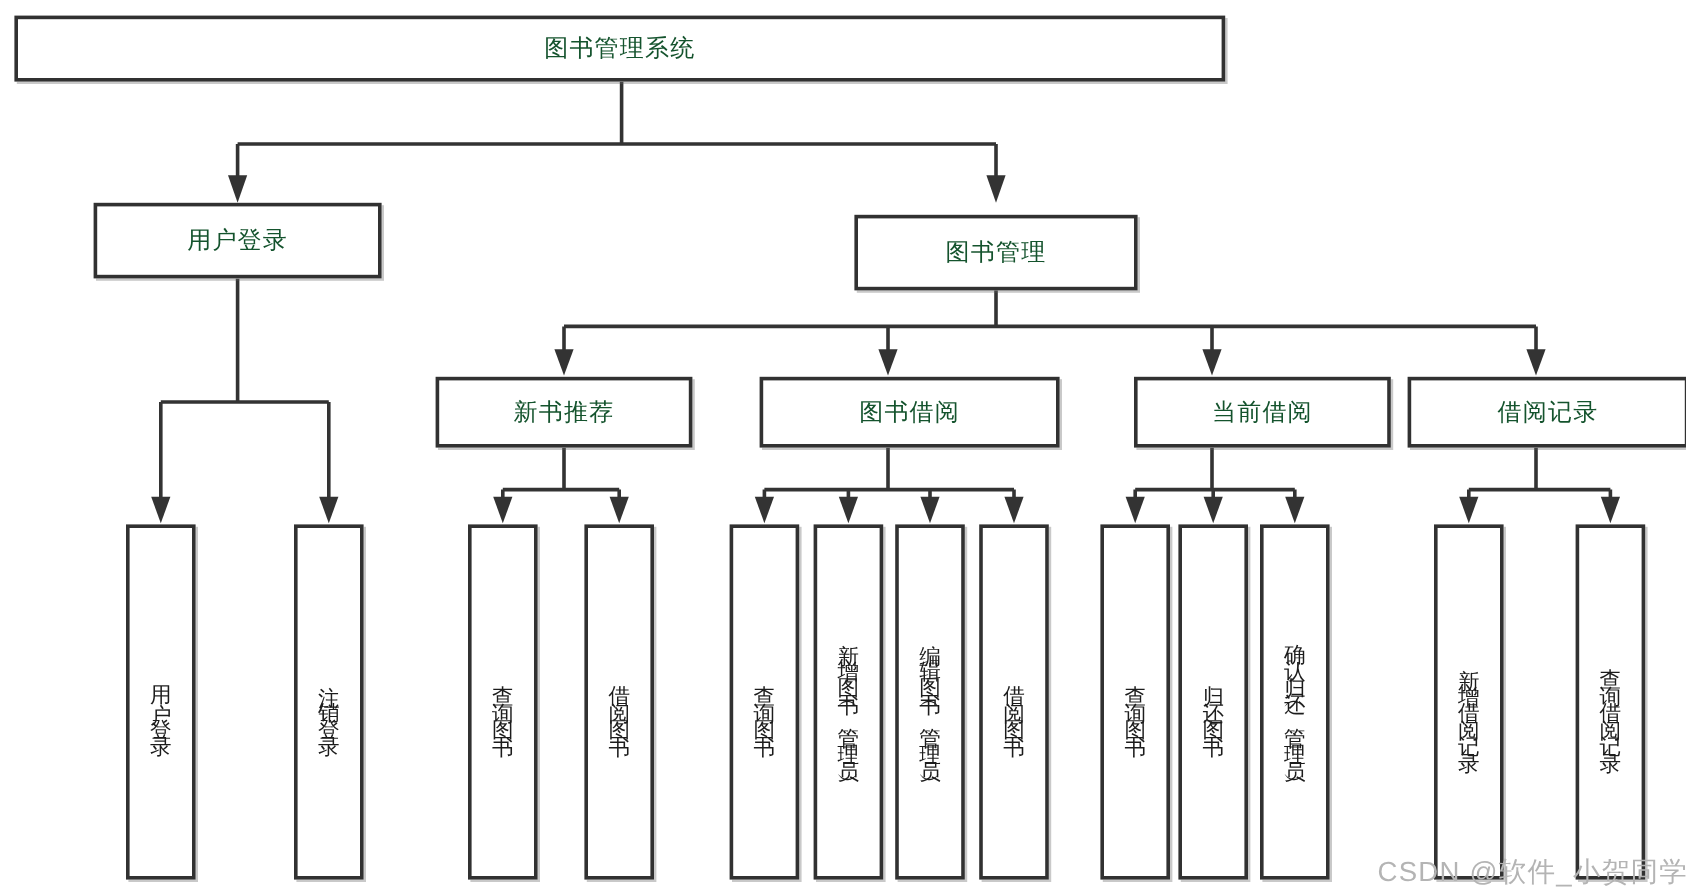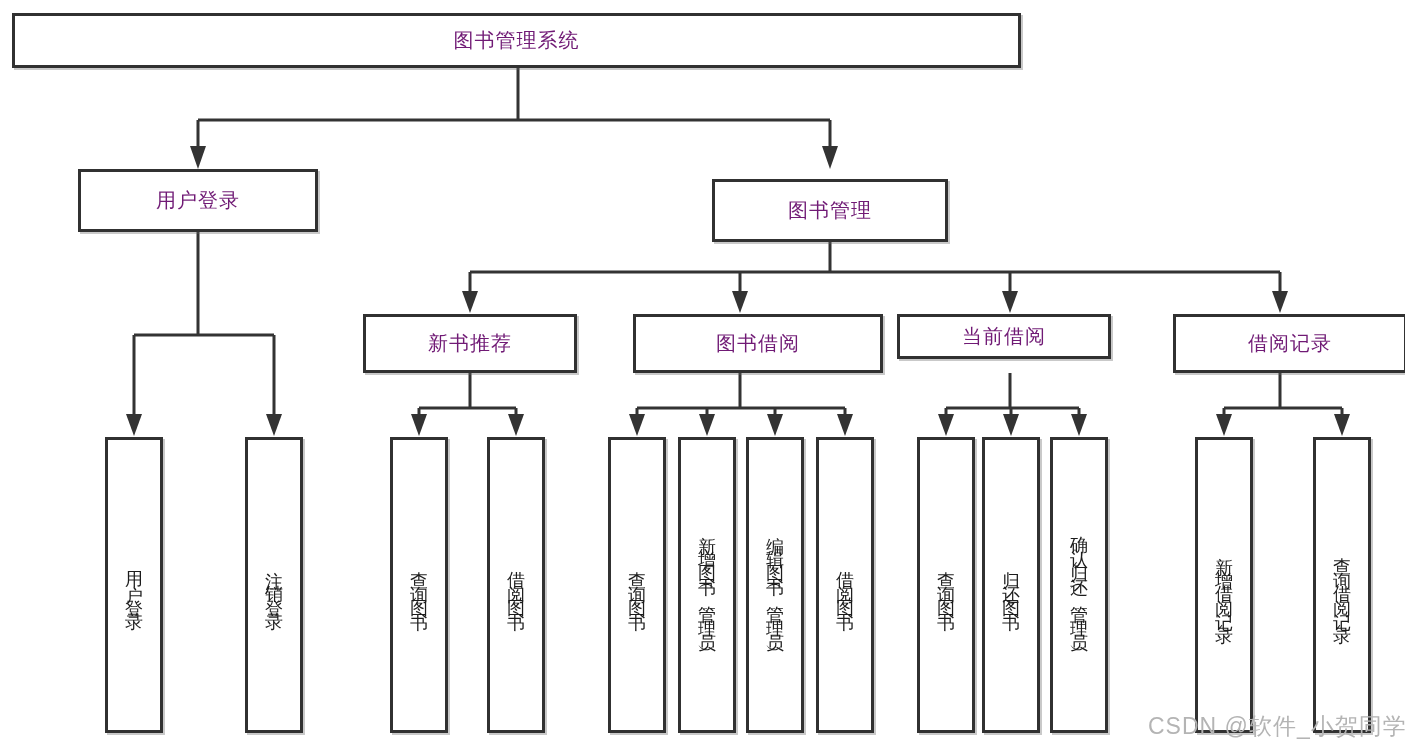--- a/index.html
+++ b/index.html
@@ -16,21 +16,21 @@
   .wires polygon { fill:#333333; }
   .node {
     position:absolute;
     box-sizing:border-box;
     border:3px solid #313131;
     background:#ffffff;
     display:flex;
     align-items:center;
     justify-content:center;
     font-size:20px;
-    color:#701a75;
+    color:#14532d;
     letter-spacing:1px;
     box-shadow:2px 2px 0 rgba(100,100,100,0.35);
     white-space:nowrap;
   }
   .vnode {
     position:absolute;
     box-sizing:border-box;
     border:3px solid #313131;
     background:#ffffff;
     width:58px;
@@ -109,21 +109,21 @@
     </g>
   </svg>
 
   <div class="node" style="left:12px; top:13px; width:1009px; height:55px;">图书管理系统</div>
 
   <div class="node" style="left:78px; top:169px; width:240px; height:63px;">用户登录</div>
   <div class="node" style="left:712px; top:169px; width:236px; height:63px;margin-top:10px;">图书管理</div>
 
   <div class="node" style="left:363px; top:314px; width:214px; height:59px;">新书推荐</div>
   <div class="node" style="left:633px; top:314px; width:250px; height:59px;">图书借阅</div>
-  <div class="node" style="left:897px; top:314px; width:214px; height:45px;">当前借阅</div>
+  <div class="node" style="left:945px; top:314px; width:214px; height:59px;">当前借阅</div>
   <div class="node" style="left:1173px; top:314px; width:234px; height:59px;text-align:right;">借阅记录</div>
 
   <div class="vnode" style="left:105px;">
     <span class="vtext">用户登录</span>
   </div>
   <div class="vnode" style="left:245px;">
     <span class="vtext">注销登录</span>
   </div>
 
   <div class="vnode" style="left:390px;">

